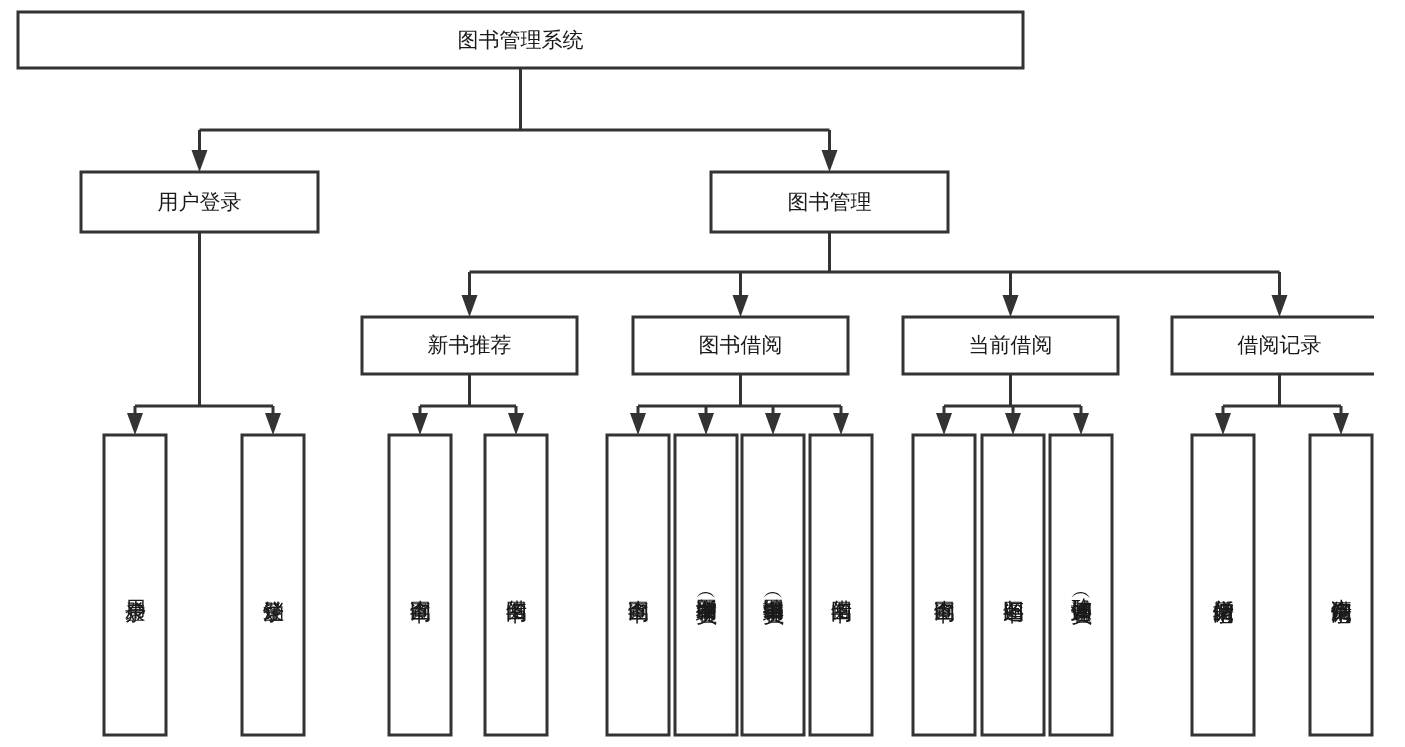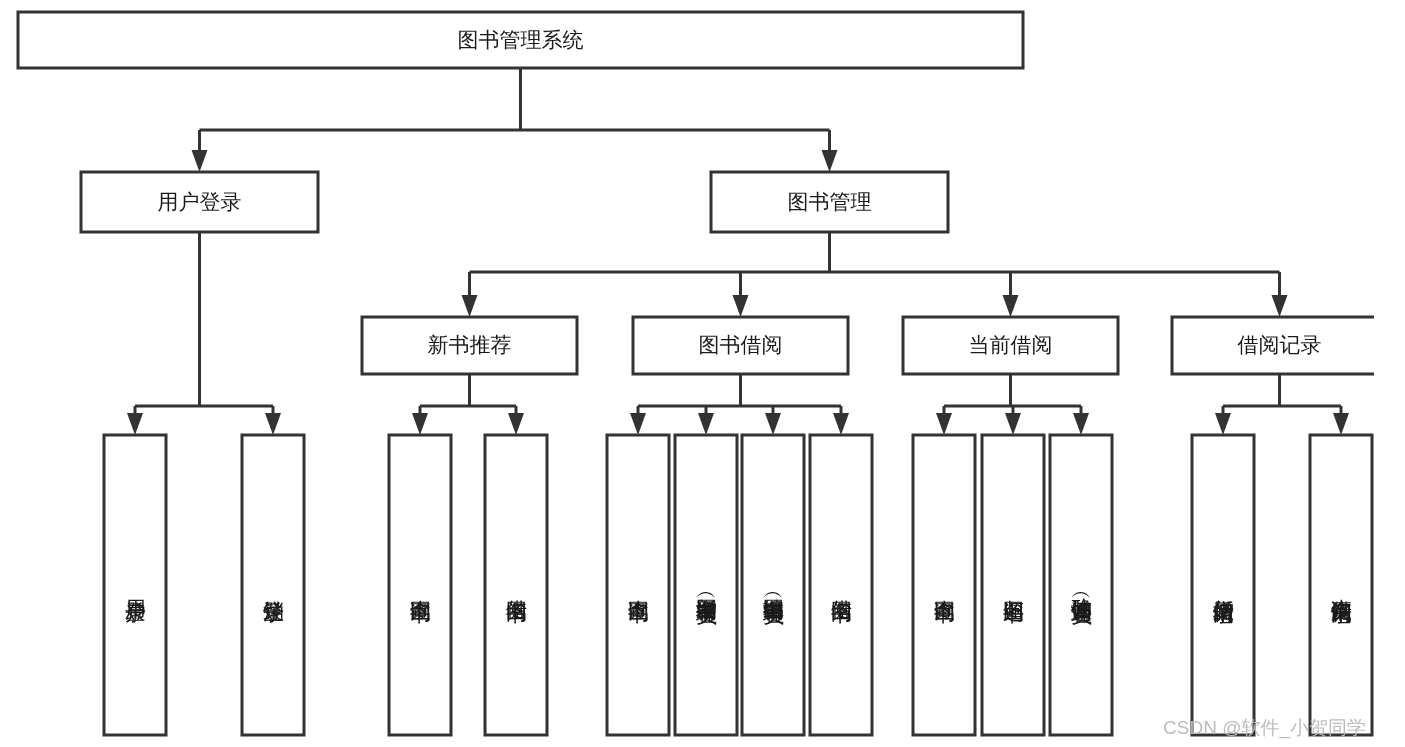--- a/index.html
+++ b/index.html
@@ -176,15 +176,14 @@
       <div class="node-label-vertical" style="left: 675px; top: 435px; width: 62px; height: 300px;">新增图书（管理员）</div>
       <div class="node-label-vertical" style="left: 742px; top: 435px; width: 62px; height: 300px;">编辑图书（管理员）</div>
       <div class="node-label-vertical" style="left: 810px; top: 435px; width: 62px; height: 300px;">借阅图书</div>
       <div class="node-label-vertical" style="left: 913px; top: 435px; width: 62px; height: 300px;">查询图书</div>
       <div class="node-label-vertical" style="left: 982px; top: 435px; width: 62px; height: 300px;">归还图书</div>
       <div class="node-label-vertical" style="left: 1050px; top: 435px; width: 62px; height: 300px;">确认归还（管理员）</div>
       <div class="node-label-vertical" style="left: 1192px; top: 435px; width: 62px; height: 300px;">新增借阅记录</div>
       <div class="node-label-vertical" style="left: 1310px; top: 435px; width: 62px; height: 300px;">查询借阅记录</div>
     </div>
 
-  <div class="watermark">CSDN @软件_小贺同学</div>
 
 </div>
 
 </body></html>

